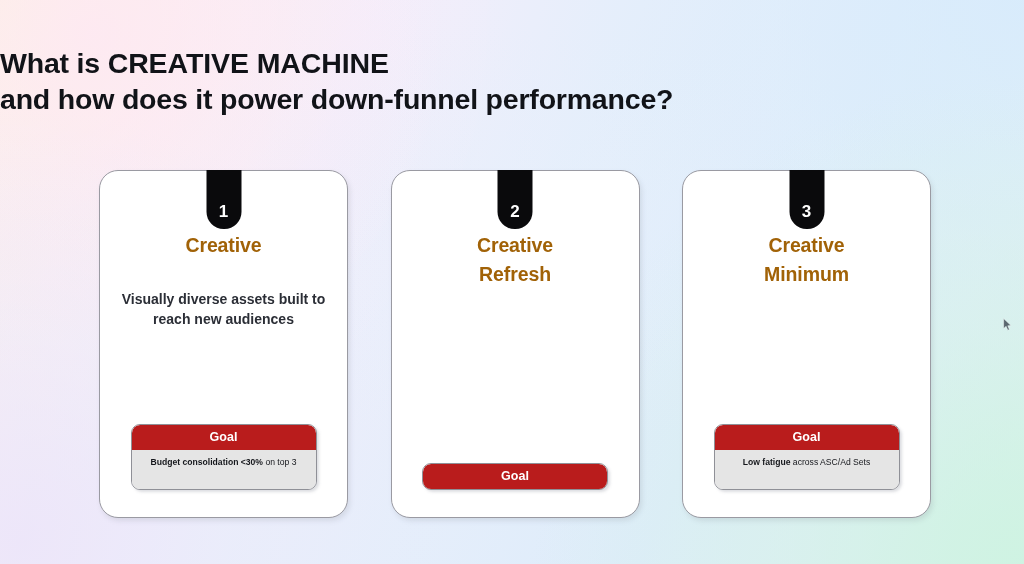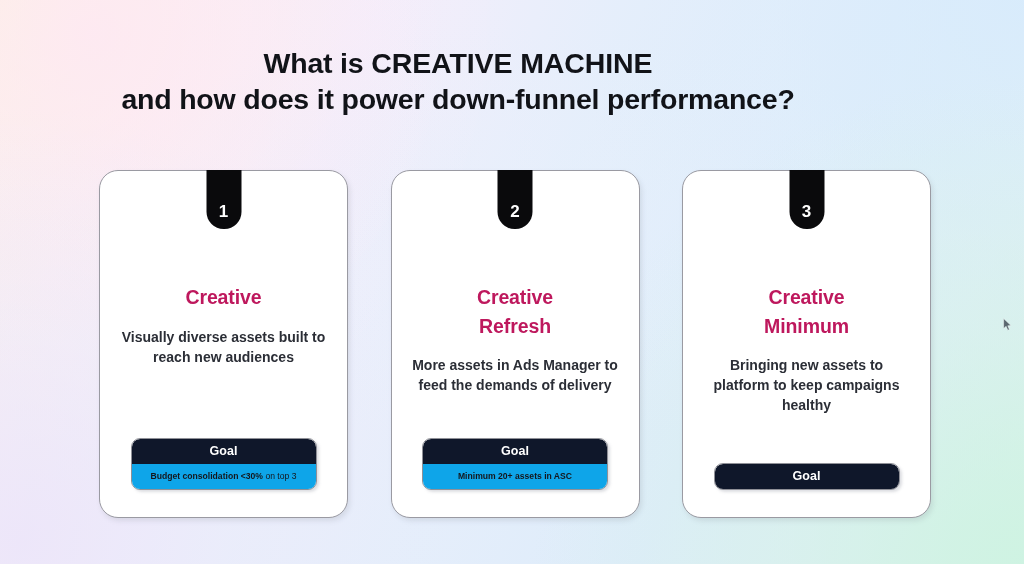--- a/index.html
+++ b/index.html
@@ -49,21 +49,20 @@
   .bg-mid {
     background: radial-gradient(ellipse 62% 52% at 50% 42%, rgba(231,240,252,0.55) 0%, rgba(255,255,255,0) 72%);
   }
 
   
   #heading {
     position: absolute;
     top: 46px;
     left: 0;
     width: 916px;
-    text-align: center;
     color: #111318;
     line-height: 1.26;
     z-index: 5;
   }
   .head-line {
     font-size: 28.5px;
     letter-spacing: -0.2px;
     white-space: nowrap;
   }
   .head-line1 { font-weight: 600; }
@@ -110,65 +109,65 @@
     box-sizing: border-box;
     z-index: 3;
   }
   .badge-num {
     color: #ffffff;
     font-size: 17px;
     font-weight: 700;
     line-height: 1;
   }
   .card-title {
-    margin-top: 112px;
+    margin-top: 60px;
     text-align: center;
     font-size: 19.5px;
     font-weight: 700;
-    color: #be185d;
+    color: #a16207;
     line-height: 1.47;
     letter-spacing: -0.1px;
     padding: 0 14px;
   }
   .card-desc {
-    margin-top: 16px;
+    margin-top: 30px;
     text-align: center;
     font-size: 14px;
     font-weight: 600;
     color: #2b2e36;
     line-height: 1.42;
     padding: 0 18px;
   }
   .goal-box {
     position: absolute;
     left: 50%;
     transform: translateX(-50%);
     bottom: 27px;
     width: 184px;
     background: #ffffff;
     border: 1px solid #8f9097;
     border-radius: 9px;
     box-shadow: 2px 2px 3px rgba(120,125,140,0.25);
     overflow: hidden;
   }
   .goal-head {
-    background: #0f172a;
+    background: #b91c1c;
     color: #ffffff;
     font-size: 12.5px;
     font-weight: 700;
     text-align: center;
     padding: 5px 0 6px;
     border-radius: 8px 8px 0 0;
   }
   .goal-sub {
-    background: #0ea5e9;
+    background: #e5e5e5;
     color: #15171c;
     font-size: 8.6px;
     text-align: center;
-    padding: 7px 4px 8px;
+    padding: 7px 4px 22px;
     font-weight: 400;
     line-height: 1.2;
     white-space: nowrap;
   }
   .goal-sub b { font-weight: 700; }
 
   
   #cursor {
     position: absolute;
     left: 1003px;
@@ -214,38 +213,36 @@
     </div>
 
     <div class="card">
       <div class="badge">
         <span class="badge-num">2</span>
       </div>
       <div class="card-title">
         <div>Creative</div>
         <div>Refresh</div>
       </div>
-      <div class="card-desc">More assets in Ads Manager to feed the demands of delivery</div>
       <div class="goal-box">
         <div class="goal-head">Goal</div>
-        <div class="goal-sub"><b>Minimum 20+ assets in ASC</b><span></span></div>
       </div>
     </div>
 
     <div class="card">
       <div class="badge">
         <span class="badge-num">3</span>
       </div>
       <div class="card-title">
         <div>Creative</div>
         <div>Minimum</div>
       </div>
-      <div class="card-desc">Bringing new assets to platform to keep campaigns healthy</div>
       <div class="goal-box">
         <div class="goal-head">Goal</div>
+        <div class="goal-sub"><b>Low fatigue</b><span> across ASC/Ad Sets</span></div>
       </div>
     </div>
 
   </div>
 
   <svg id="cursor" viewBox="0 0 9 13">
     <path d="M0.6 0.5 L0.6 10.6 L3.1 8.3 L4.8 12.2 L6.4 11.5 L4.8 7.8 L8.0 7.6 Z" fill="#2c3440" stroke="#ffffff" stroke-width="0.5"></path>
   </svg>
 
 </div>

